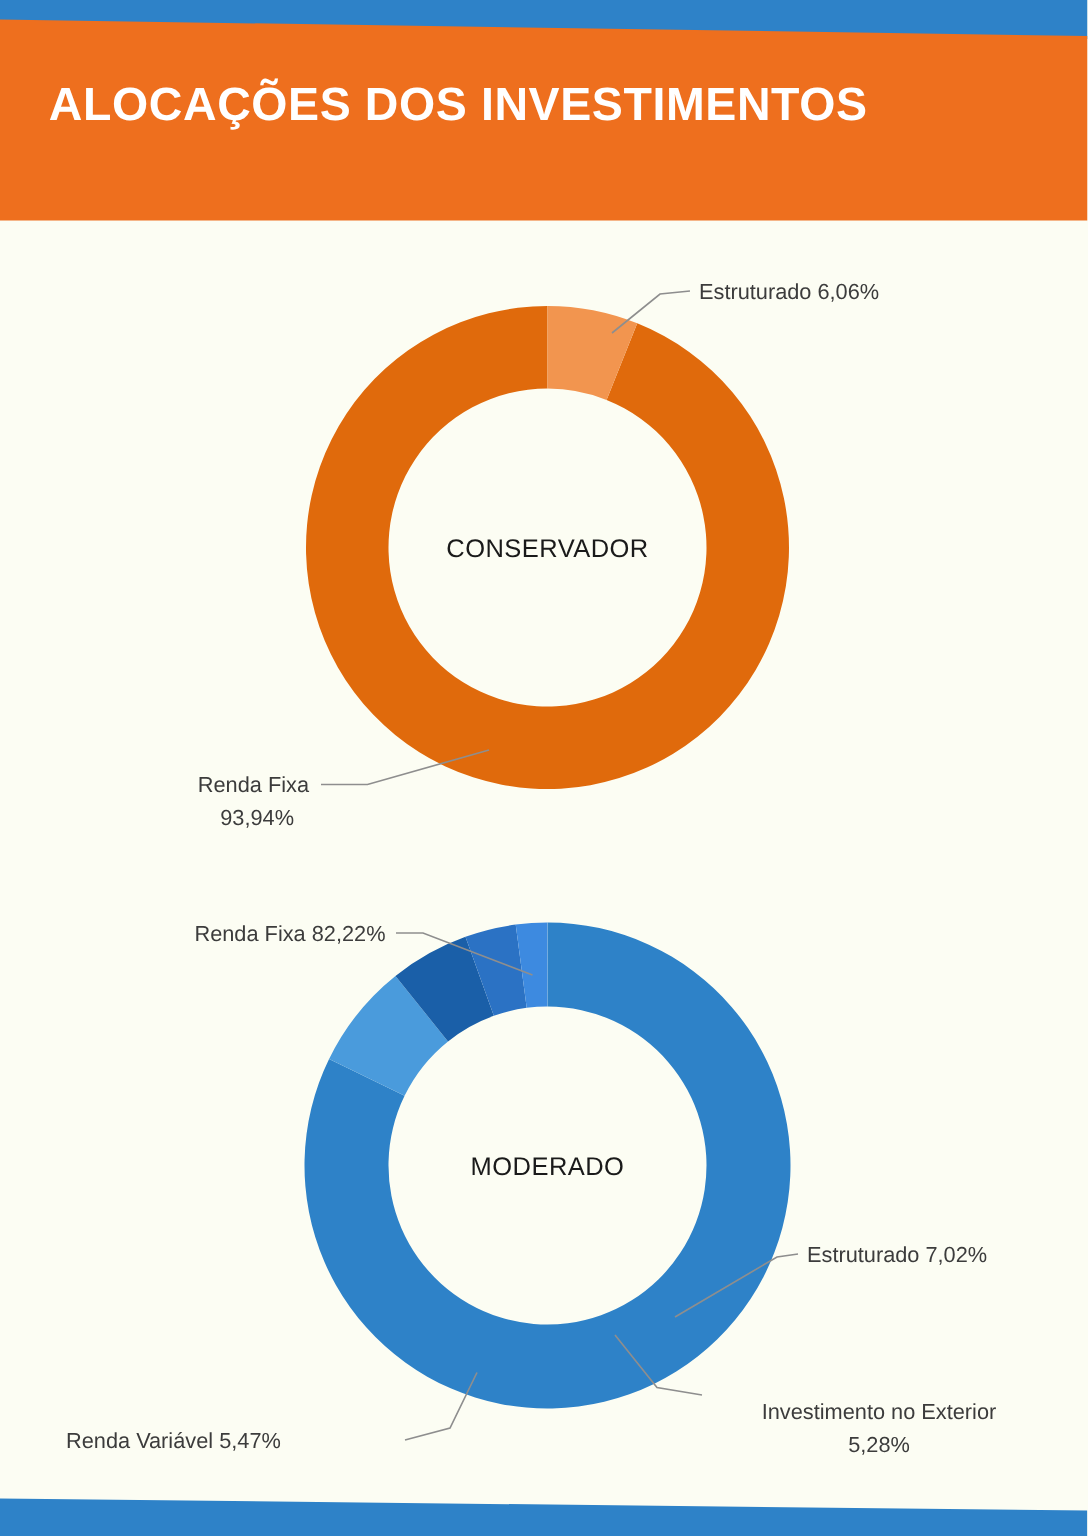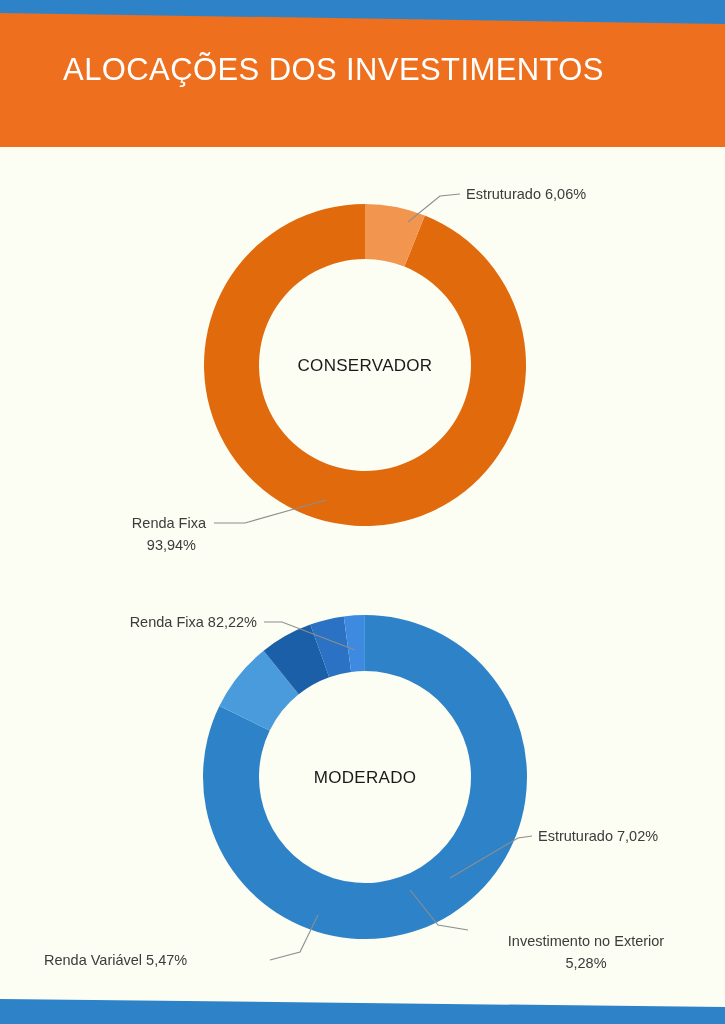--- a/index.html
+++ b/index.html
@@ -29,25 +29,24 @@
     height: 150px;
   }
   .header-title {
     position: absolute;
     left: 0;
     top: 52px;
     width: 611px;
     text-align: center;
     color: #ffffff;
     font-size: 31px;
-    font-weight: normal;
+    font-weight: bold;
     letter-spacing: 0.4px;
     font-family: "Liberation Sans", sans-serif;
     white-space: nowrap;
-    padding-left: 28px;
   }
   .footer-band {
     position: absolute;
     left: 0;
     top: 985px;
     width: 725px;
     height: 42px;
   }
   .chart-area {
     position: absolute;

